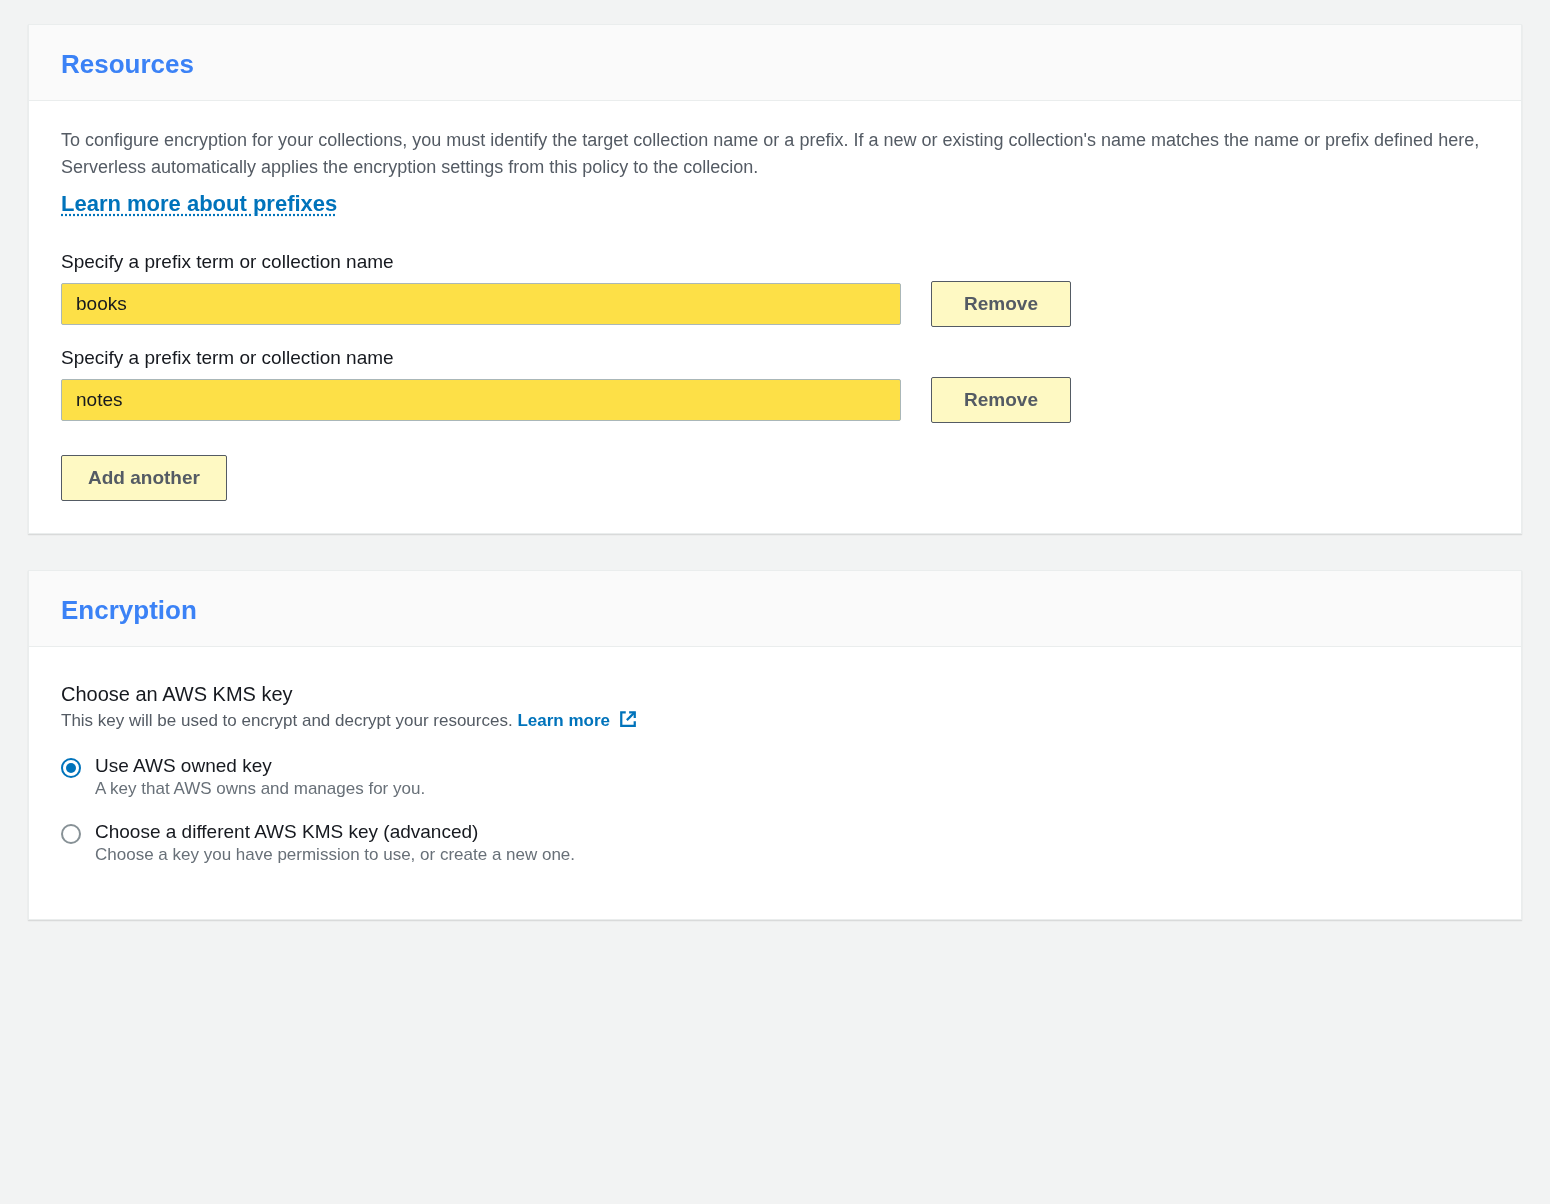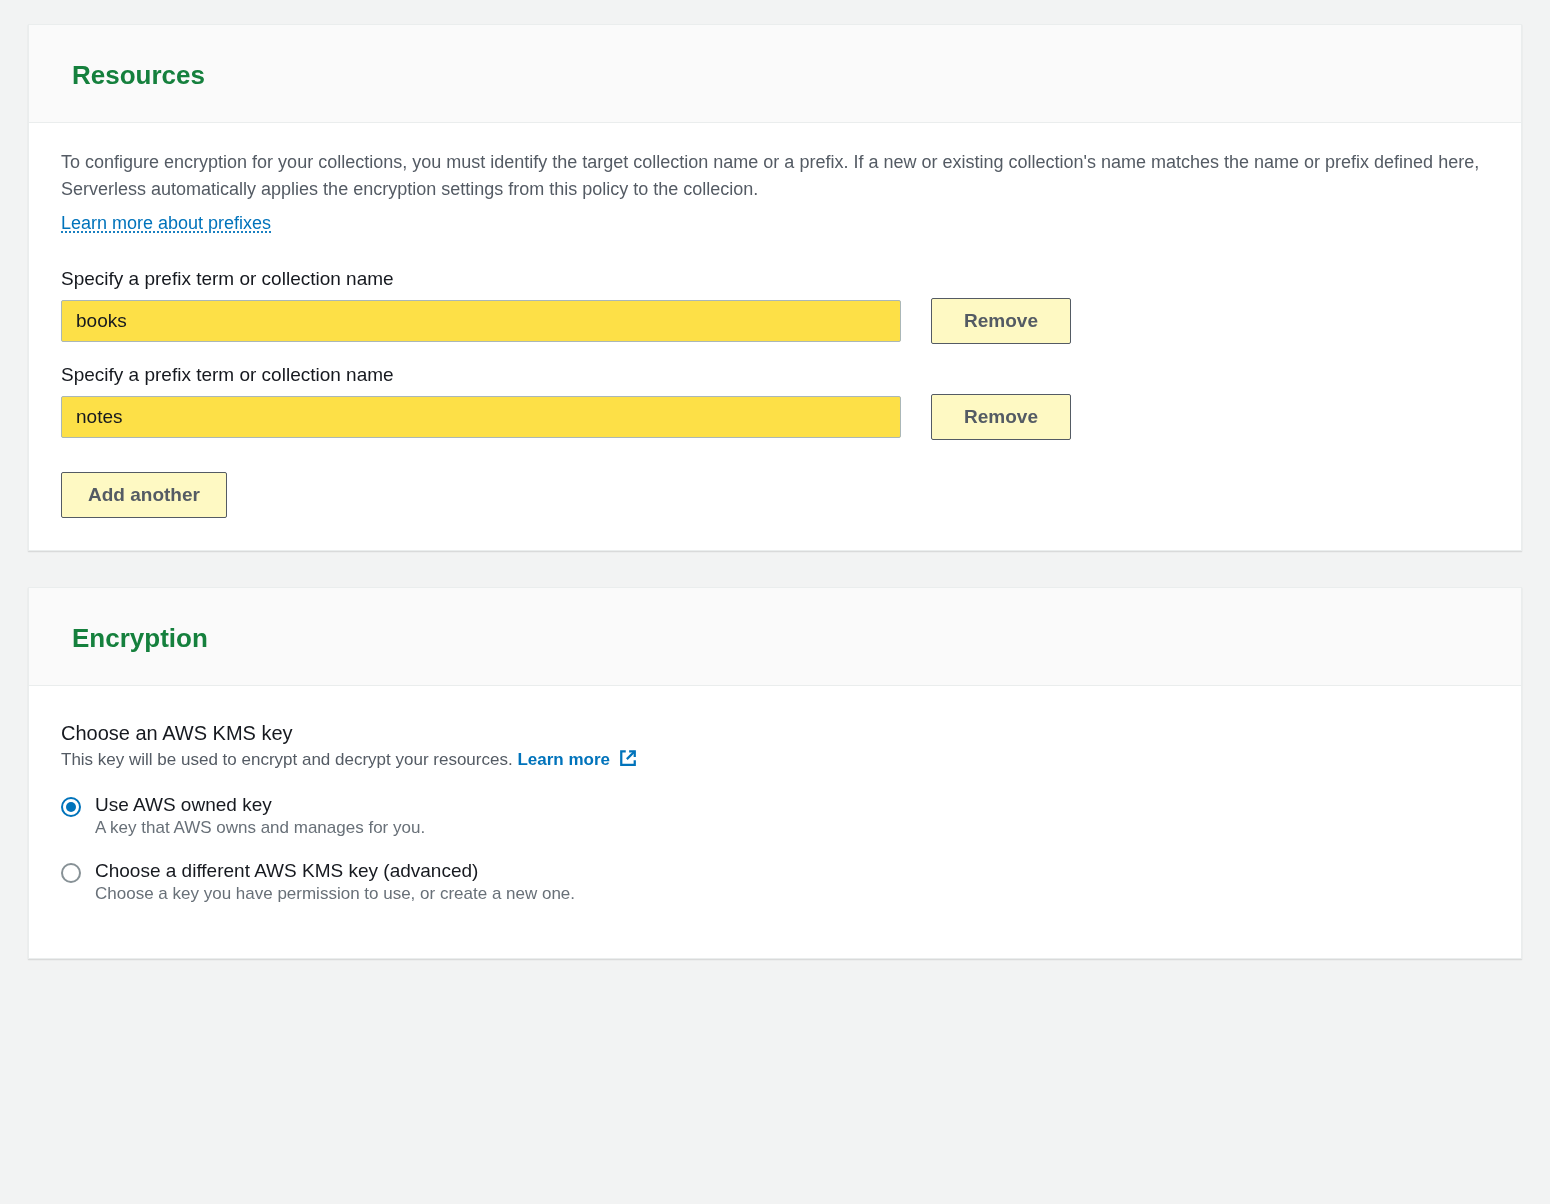--- a/index.html
+++ b/index.html
@@ -20,41 +20,41 @@
     border: 1px solid #eaeded;
     box-shadow: 0 1px 1px rgba(0,0,0,0.08), 0 1px 2px rgba(0,0,0,0.04);
     margin-bottom: 36px;
   }
   .panel-header {
     padding: 24px 32px 20px 32px;
     border-bottom: 1px solid #eaeded;
     background: #fafafa;
   }
   .panel-header h2 {
-    margin: 11px;
+    margin: 0;
     font-size: 26px;
     font-weight: 700;
-    color: #15803d;
+    color: #3b82f6;
   }
   .panel-body {
     padding: 26px 36px 32px 32px;
   }
   .desc {
     color: #545b64;
     font-size: 18px;
     line-height: 1.5;
     margin: 0 0 10px 0;
   }
   .link {
     color: #0073bb;
     text-decoration: underline dotted;
     text-underline-offset: 3px;
-    font-size: 18px;
-    cursor: pointer;
-    font-weight: 400;
+    font-size: 22px;
+    cursor: pointer;
+    font-weight: 700;
   }
   .link-solid {
     color: #0073bb;
     font-weight: 700;
     cursor: pointer;
     text-decoration: none;
     font-size: 17px;
   }
   .field-block { margin-top: 34px; }
   .field-label {

